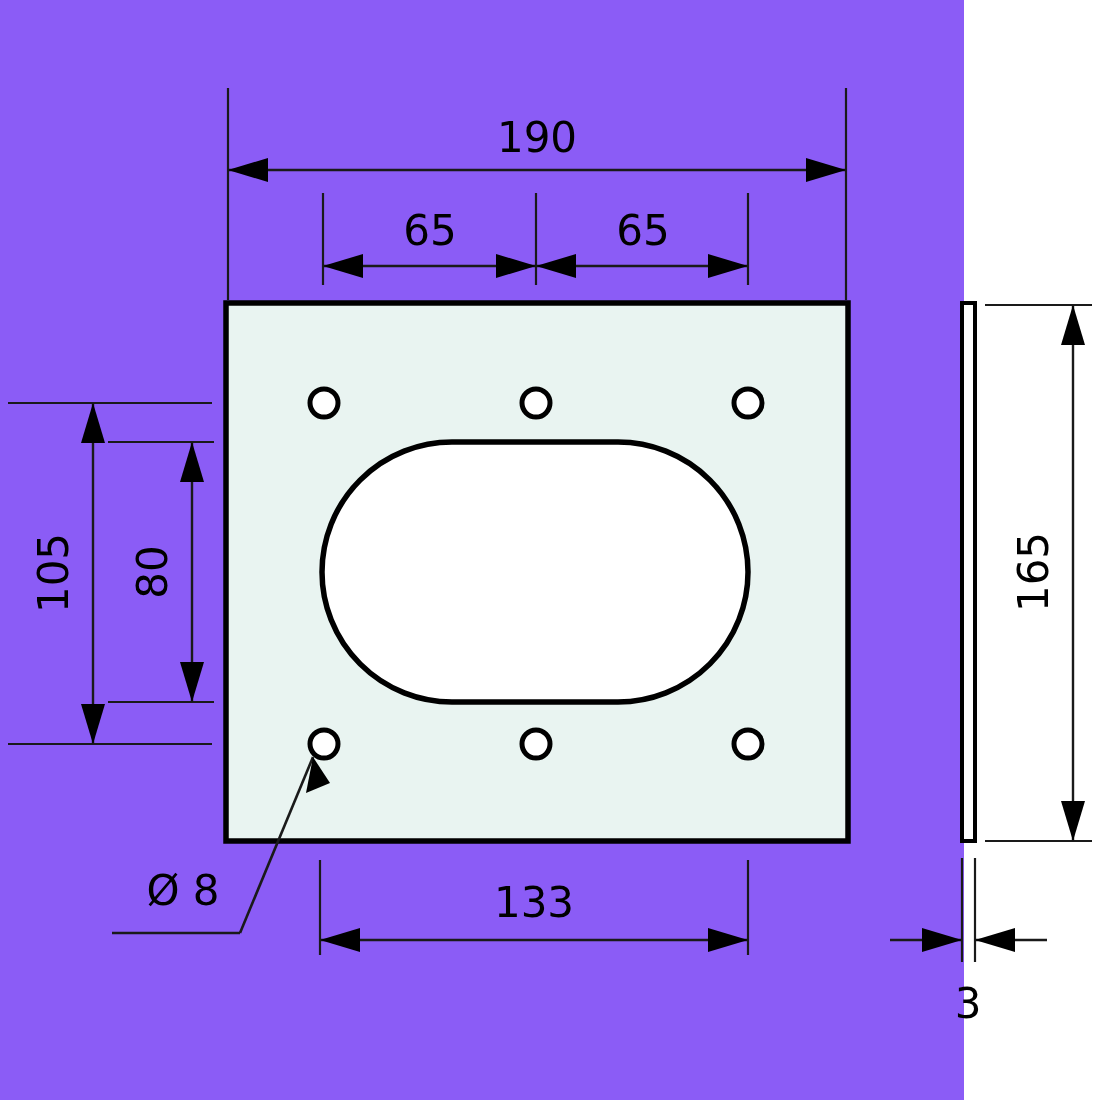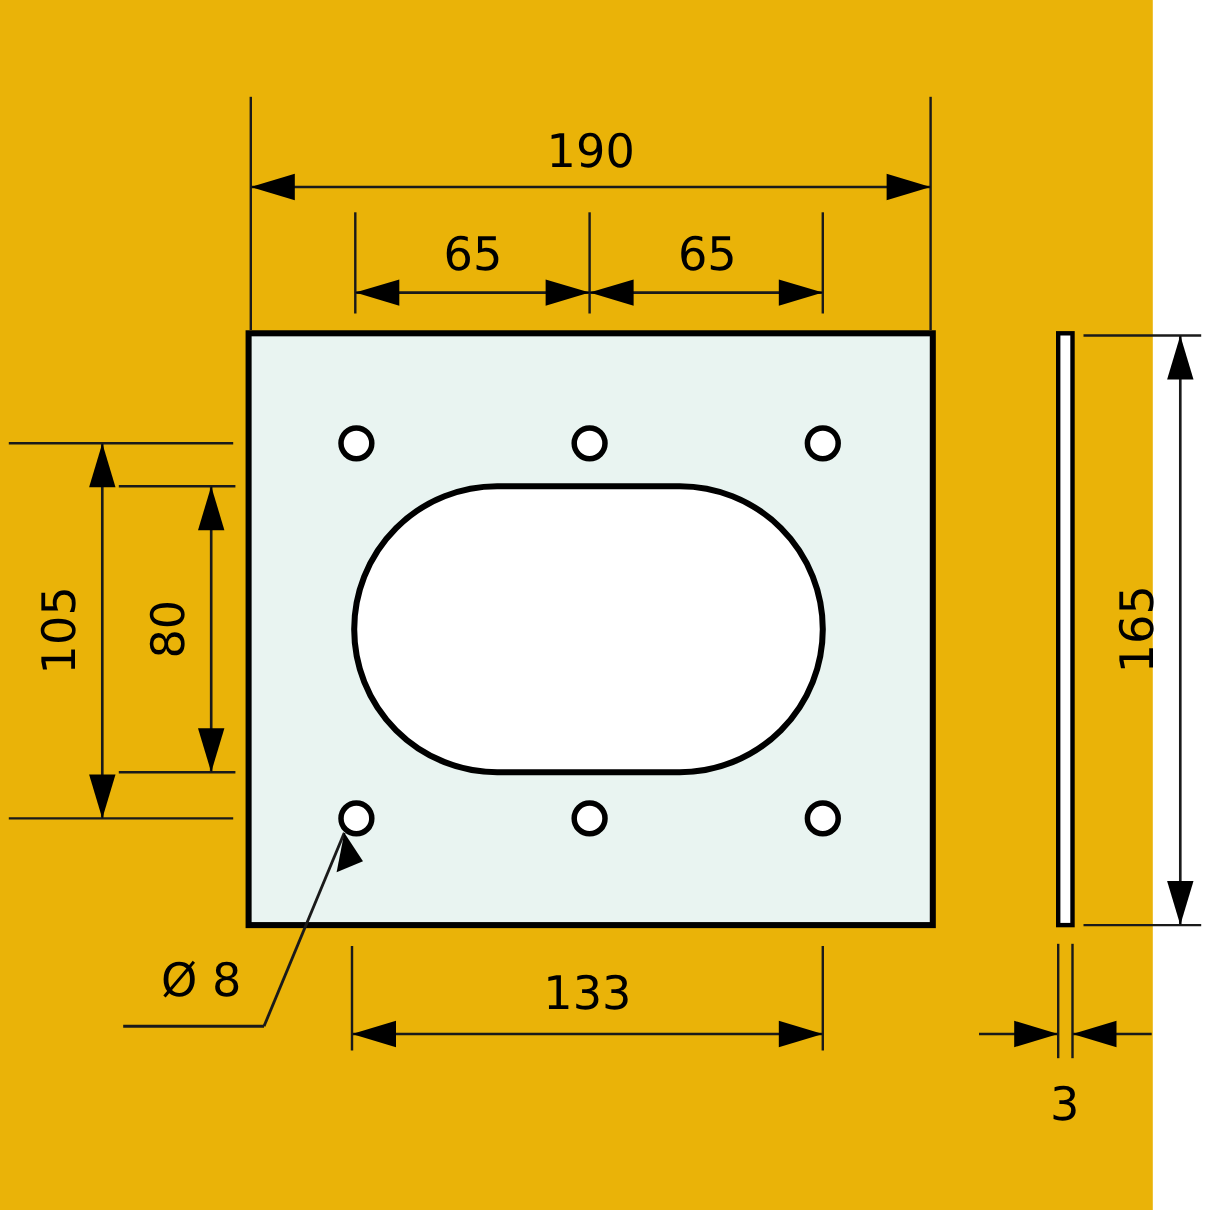--- a/index.html
+++ b/index.html
@@ -8,23 +8,23 @@
     background: #ffffff;
   }
   body {
     width: 1100px;
     height: 1100px;
     font-family: "DejaVu Sans", sans-serif;
     overflow: hidden;
   }
   #drawing-root {
     position: relative;
-    width: 1048px;
+    width: 964px;
     height: 1100px;
-    background: #eab308;
+    background: #8b5cf6;
   }
   svg#technical-drawing {
     display: block;
     width: 1100px;
     height: 1100px;
   }
   .dim-text {
     font-family: "DejaVu Sans", sans-serif;
     font-size: 42px;
     fill: #000000;

